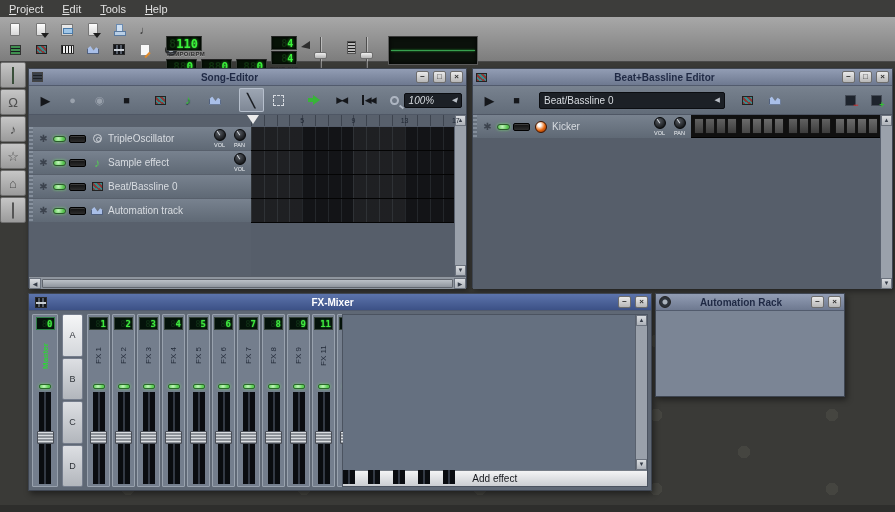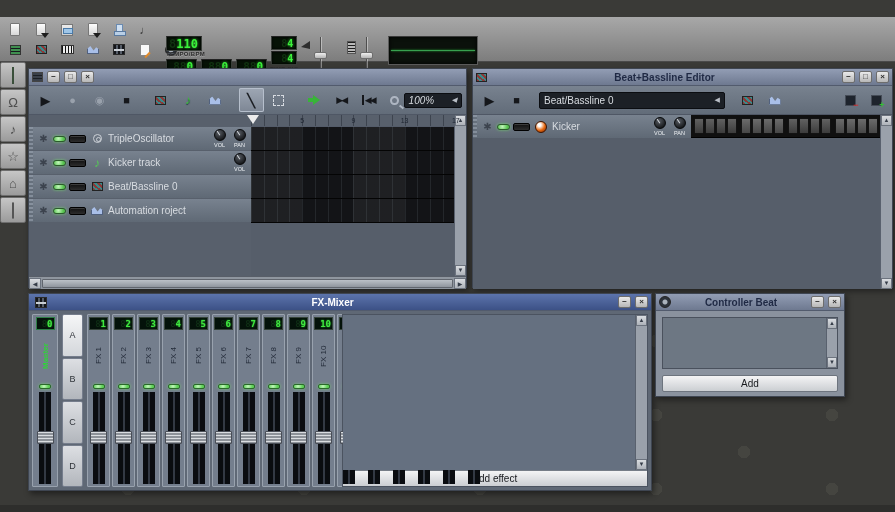--- a/index.html
+++ b/index.html
@@ -227,20 +227,26 @@
   .cr-add { margin-top:6px; height:17px; background:linear-gradient(#f4f4f5,#cbced2); border:1px solid #6d747e;
     border-radius:2px; font-size:10px; color:#17191d; display:flex; align-items:center; justify-content:center; }
 </style>
 </head>
 <body>
 
 <div class="screen">
   <div class="mdi-bg"></div>
   <div class="bottom-strip"></div>
 
+  <div class="menubar" id="menubar">
+      <span class="menu-item"><u>P</u>roject</span>
+      <span class="menu-item"><u>E</u>dit</span>
+      <span class="menu-item"><u>T</u>ools</span>
+      <span class="menu-item"><u>H</u>elp</span>
+    </div>
 
   <div class="toolbar">
     <div class="tb-row tb-row1" id="tbrow1">
         <span class="tbtn">
           <span class="ti-wrap">
             <span class="ticon ti-new-project"></span>
           </span>
         </span>
         <span class="tbtn">
           <span class="ti-wrap">
@@ -368,20 +374,21 @@
         <span>⌂</span>
       </span>
       <span class="side-btn">
         <span><span class="si-my-computer"></span></span>
       </span>
     </div>
 
   <div class="window" style="left:28px; top:68px; width:439px; height:220px;">
     <div class="titlebar">
       <span class="wicon-song"></span>
+      <span class="title">Song-Editor</span>
       <span class="wbtn">−</span>
       <span class="wbtn">□</span>
       <span class="wbtn">×</span>
     </div>
     <div class="ed-toolbar">
       <span class="ebtn">
           <span class="g-play">▶</span>
         </span>
       <span class="ebtn">
           <span class="g-disabled">●</span>
@@ -452,21 +459,21 @@
             </span>
           </div>
           <div class="strack">
     <span class="grip"></span>
     <span class="gear">✱</span>
     <span class="tled"></span>
     <span class="tswitch"></span>
     <span class="ticon2">
               <span class="icon-sample">♪</span>
             </span>
-    <span class="tname">Kicker track</span>
+    <span class="tname">Sample effect</span>
     <span class="tknobs">
               <span class="knobwrap">
                 <span class="knob"></span>
                 <span class="knoblabel">VOL</span>
               </span>
             </span>
           </div>
           <div class="strack">
     <span class="grip"></span>
     <span class="gear">✱</span>
@@ -479,21 +486,21 @@
     <span class="tknobs"></span>
           </div>
           <div class="strack">
     <span class="grip"></span>
     <span class="gear">✱</span>
     <span class="tled"></span>
     <span class="tswitch"></span>
     <span class="ticon2">
               <span class="ticon ti-automation-editor"></span>
             </span>
-    <span class="tname">Automation roject</span>
+    <span class="tname">Automation track</span>
     <span class="tknobs"></span>
           </div>
         </div>
       <div class="se-right">
         <div class="ruler" id="ruler">
             <span class="playhead"></span>
             <span class="num" style="left: 45.2px;">5</span>
             <span class="num" style="left: 96.4px;">9</span>
             <span class="num" style="left: 147.6px;">13</span>
             <span class="num" style="left: 198.8px;">17</span>
@@ -726,31 +733,20 @@
             </span>
     <span class="fxlabel">FX 9</span>
     <span class="fxled"></span>
     <span class="fader">
               <span class="fader-handle"></span>
             </span>
   </div>
           <div class="fxstrip">
     <span class="fxlcd">
               <span class="ghost"></span>
-              <span>10</span>
-            </span>
-    <span class="fxlabel">FX 10</span>
-    <span class="fxled"></span>
-    <span class="fader">
-              <span class="fader-handle"></span>
-            </span>
-  </div>
-          <div class="fxstrip">
-    <span class="fxlcd">
-              <span class="ghost"></span>
               <span>11</span>
             </span>
     <span class="fxlabel">FX 11</span>
     <span class="fxled"></span>
     <span class="fader">
               <span class="fader-handle"></span>
             </span>
   </div>
           <div class="fxstrip">
     <span class="fxlcd">
@@ -817,28 +813,18 @@
           </div>
         </div>
         <div class="fx-add-btn">Add effect</div>
       </div>
     </div>
   </div>
 
   <div class="window" style="left:655px; top:293px; width:190px; height:104px;">
     <div class="titlebar">
       <span class="wicon-rack"></span>
-      <span class="title">Controller Beat</span>
+      <span class="title">Automation Rack</span>
       <span class="wbtn">−</span>
       <span class="wbtn">×</span>
     </div>
-    <div class="cr-body">
-      <div class="cr-list">
-        <div class="vscroll">
-          <span class="sarrow">▲</span>
-          <span class="stretch"></span>
-          <span class="sarrow">▼</span>
-        </div>
-      </div>
-      <div class="cr-add">Add</div>
-    </div>
   </div>
 </div>
 
 </body></html>

